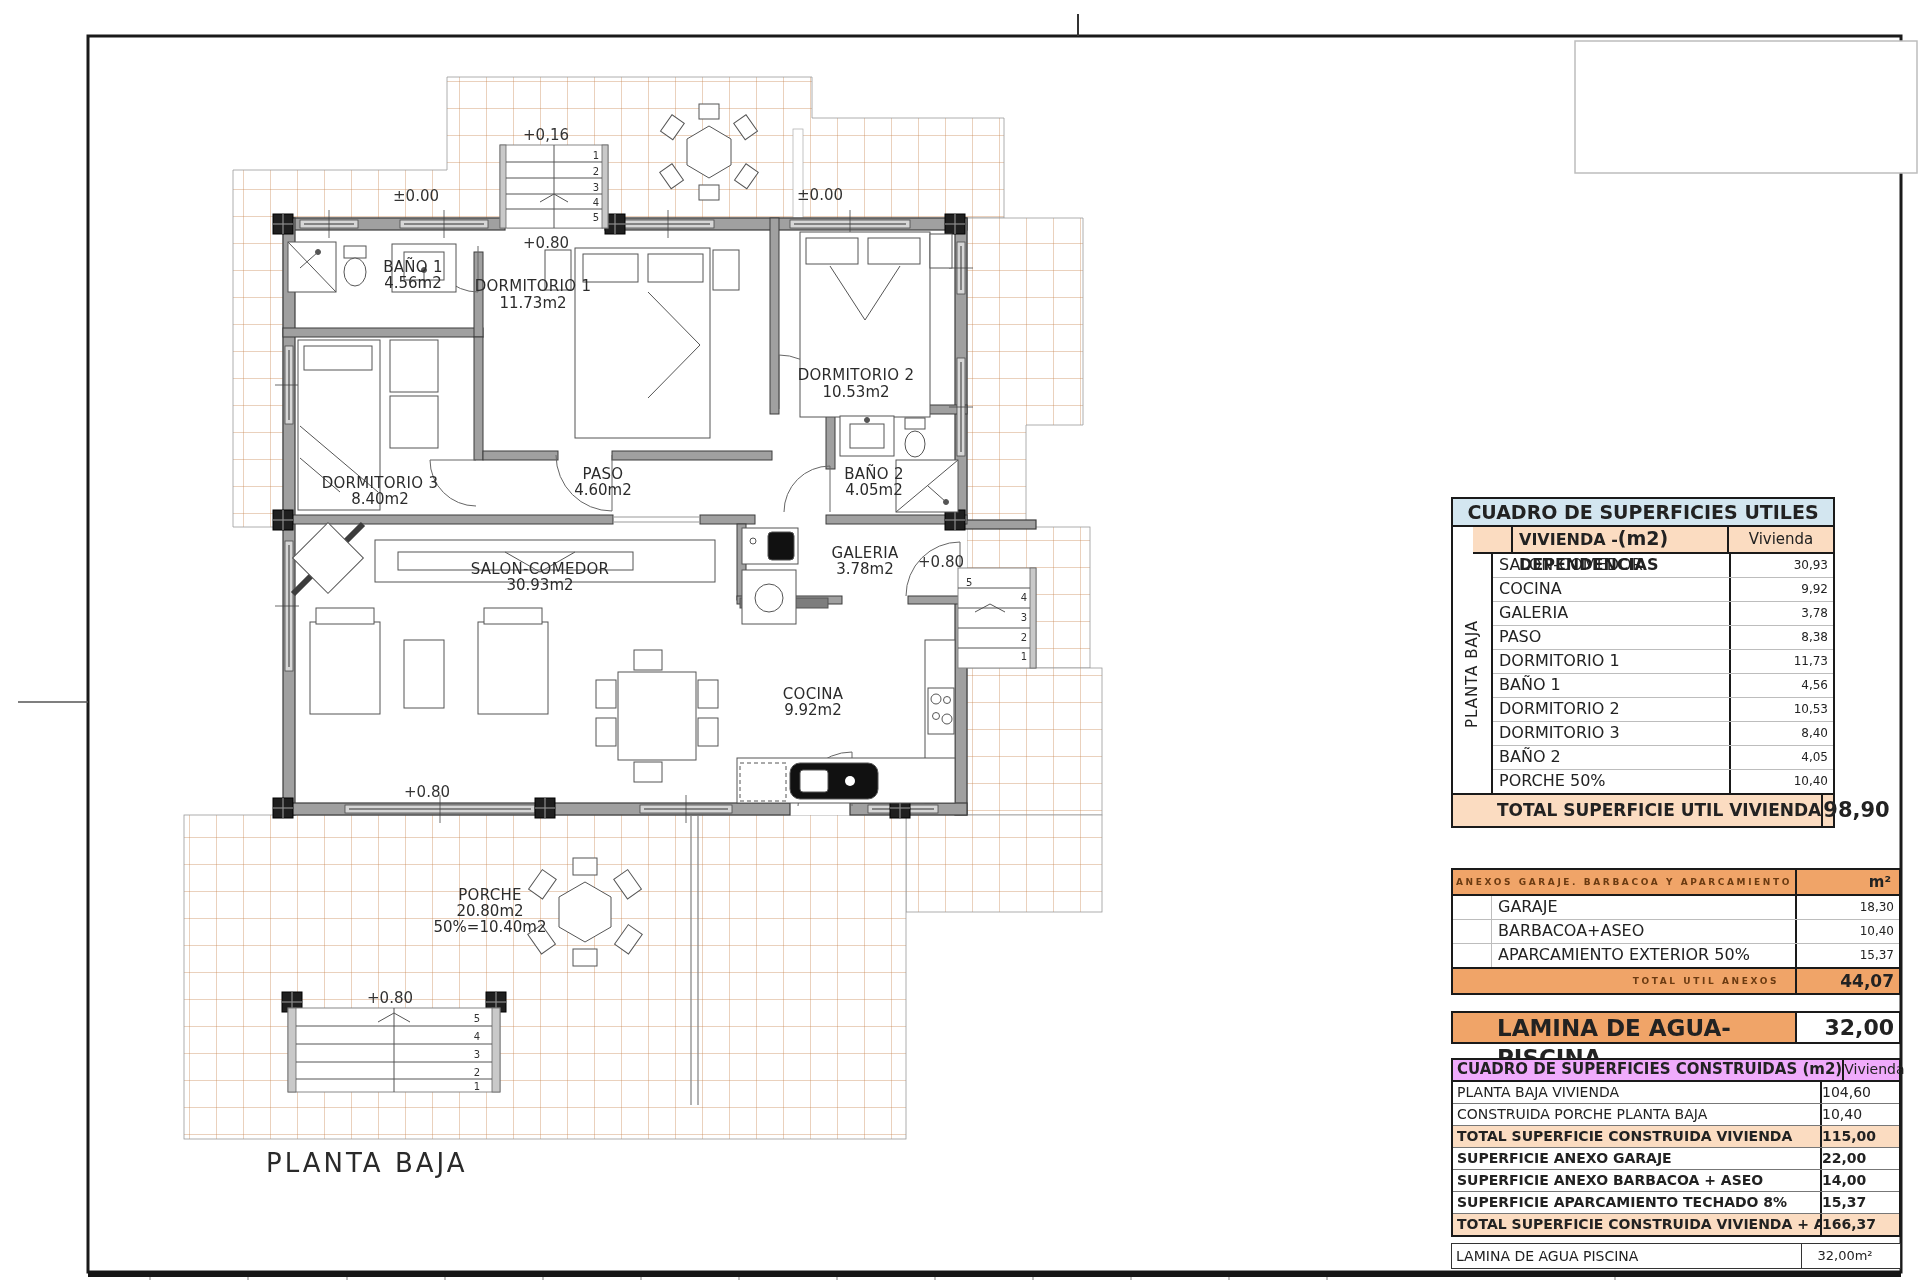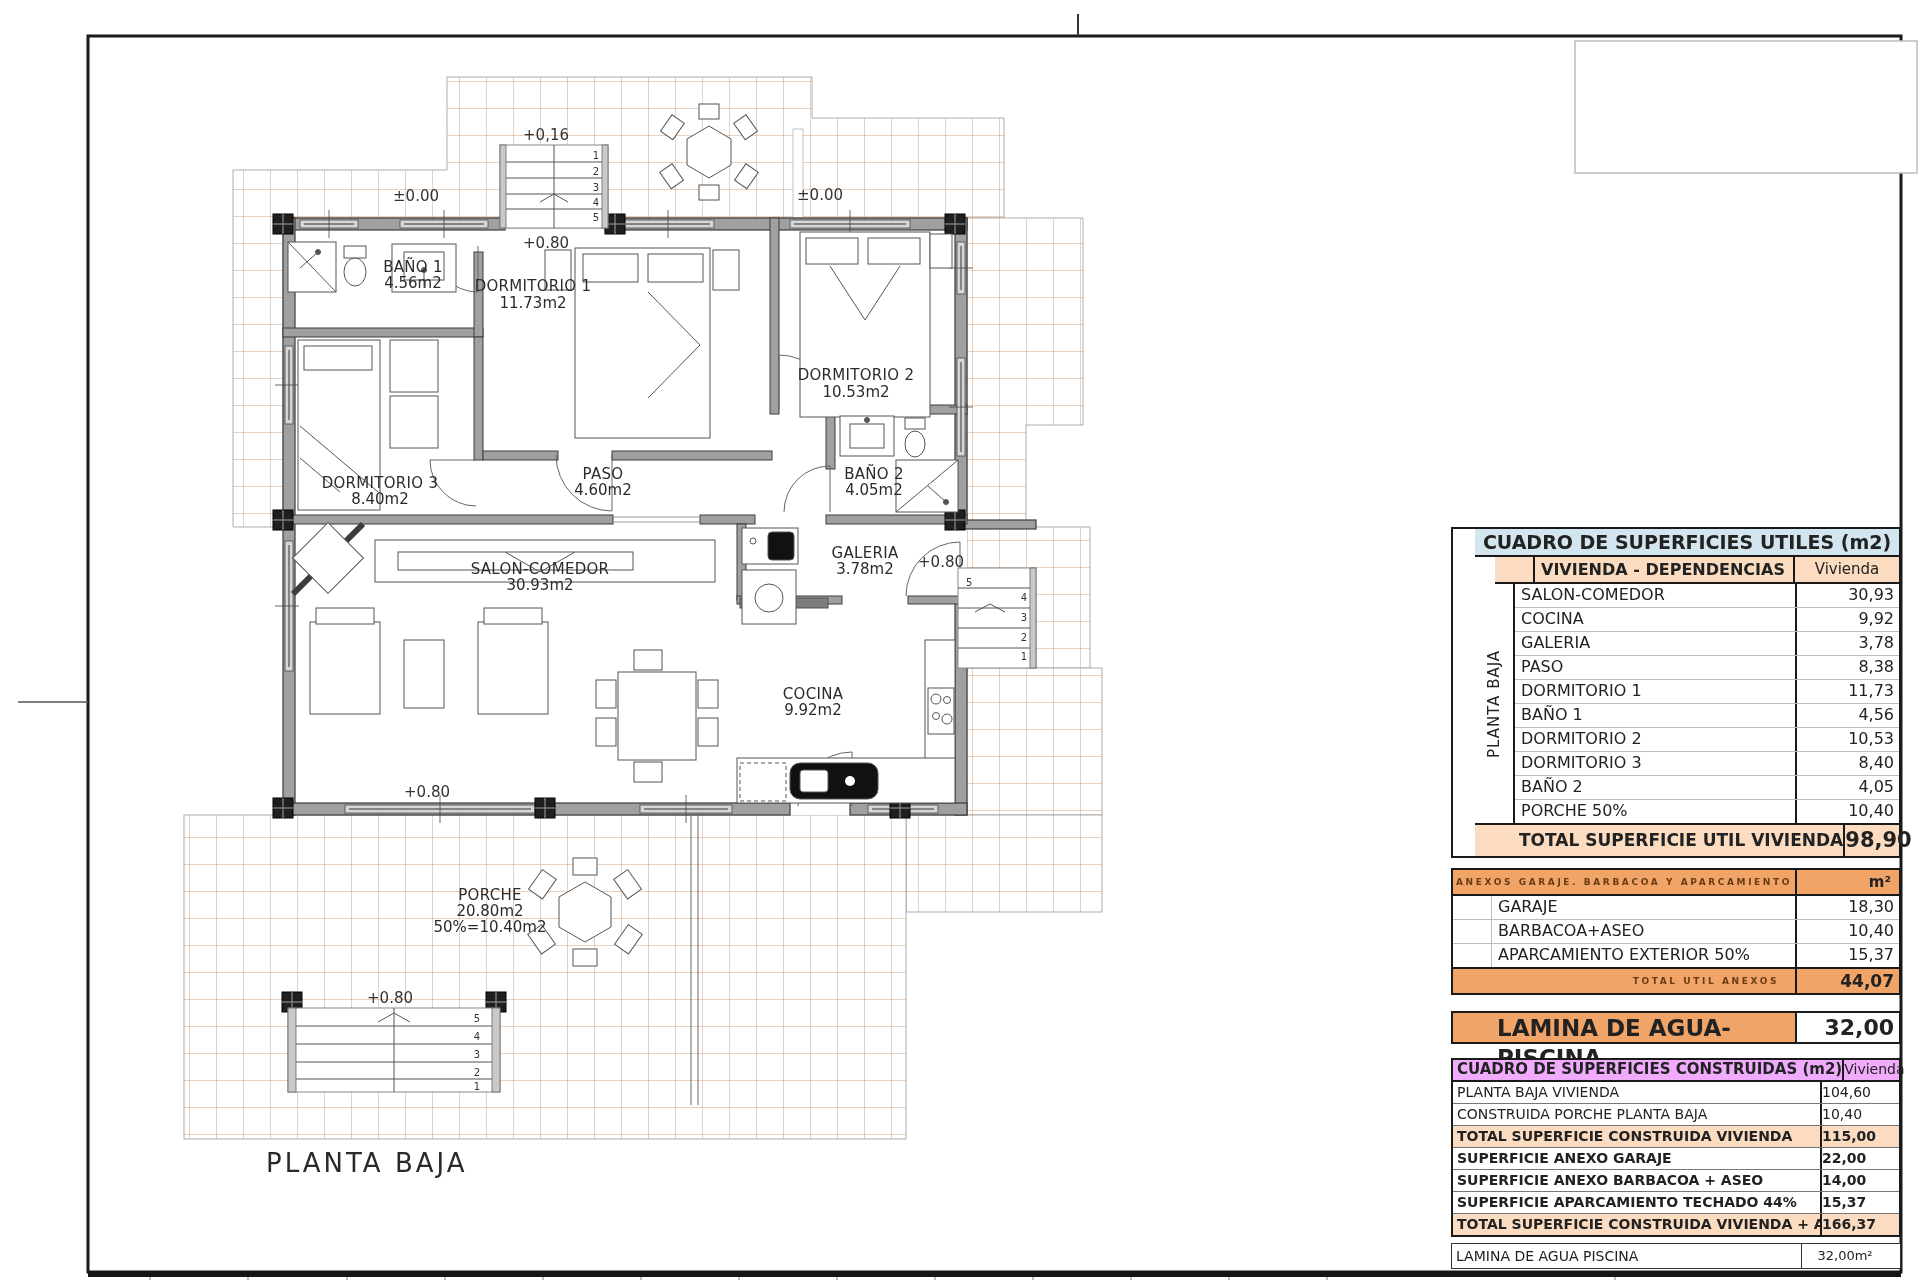--- a/index.html
+++ b/index.html
@@ -9,37 +9,37 @@
   svg text{font-family:"DejaVu Sans",sans-serif;fill:#2b2b2b;}
   .roomname{font-size:15px;letter-spacing:.3px;}
   .roomarea{font-size:15px;}
   .lvl{font-size:15px;fill:#333;}
   .stairnum{font-size:10px;fill:#333;}
   .plantitle{font-size:26px;letter-spacing:3px;fill:#2a2a2a;}
 
   
   .tbl{position:absolute;box-sizing:border-box;border:2px solid #1a1a1a;background:#fff;}
   .flexr{display:flex;}
-  .utiles{left:1451px;top:527px;width:450px;padding-left:22px;}
+  .utiles{left:1451px;top:497px;width:384px;}
   .t-title{height:26px;line-height:26px;text-align:center;font-weight:bold;font-size:19px;
            background:#d3e6f0;border-bottom:2px solid #1a1a1a;}
   .t-sub{display:flex;height:25px;border-bottom:2px solid #1a1a1a;background:#fbdcc1;margin-left:20px;}
   .t-sub .strip{width:38px;border-right:2px solid #1a1a1a;}
   .t-sub .lbl{flex:1;font-weight:bold;font-size:16px;line-height:25px;padding-left:6px;}
   .t-sub .val{width:104px;border-left:2px solid #1a1a1a;text-align:center;font-size:15px;line-height:25px;}
   .t-body{display:flex;}
   .vstrip{width:38px;border-right:2px solid #1a1a1a;position:relative;}
   .vstrip span{position:absolute;left:50%;top:50%;transform:translate(-50%,-50%) rotate(-90deg);
                font-size:15px;letter-spacing:1px;white-space:nowrap;}
   .rows{flex:1;display:flex;flex-direction:column;}
   .r{display:flex;height:23px;border-bottom:1px solid #bdbdbd;}
   .rows .r:last-child{border-bottom:none;}
   .rl{flex:1;font-size:16px;padding-left:6px;line-height:22px;white-space:nowrap;overflow:hidden;}
   .rv{width:104px;border-left:2px solid #1a1a1a;text-align:right;padding-right:5px;
-      font-size:16px;line-height:22px;box-sizing:border-box;}
+      font-size:12px;line-height:22px;box-sizing:border-box;}
   .t-total{display:flex;height:31px;background:#fbdcc1;border-top:2px solid #1a1a1a;}
   .t-total .tl{flex:1;font-weight:bold;font-size:17px;padding-left:44px;line-height:30px;white-space:nowrap;}
   .t-total .tv{width:104px;border-left:2px solid #1a1a1a;text-align:right;padding-right:5px;
                font-weight:bold;font-size:21px;line-height:30px;box-sizing:border-box;}
 
   .anexos{left:1451px;top:868px;width:450px;}
   .anx-head{display:flex;height:24px;background:#f0a468;border-bottom:2px solid #1a1a1a;}
   .anx-head .lbl{flex:1;font-size:9px;font-weight:bold;letter-spacing:2.6px;line-height:24px;
                  text-align:center;color:#6b3b12;white-space:nowrap;overflow:hidden;}
   .anx-head .val{width:104px;border-left:2px solid #1a1a1a;font-weight:bold;font-size:15px;
@@ -574,21 +574,21 @@
     </div>
   <div class="cr bold">
       <span class="rl">SUPERFICIE ANEXO GARAJE</span>
       <span class="rv">22,00</span>
     </div>
   <div class="cr bold">
       <span class="rl">SUPERFICIE ANEXO BARBACOA + ASEO</span>
       <span class="rv">14,00</span>
     </div>
   <div class="cr bold">
-      <span class="rl">SUPERFICIE APARCAMIENTO TECHADO 44%</span>
+      <span class="rl">SUPERFICIE APARCAMIENTO TECHADO 8%</span>
       <span class="rv">15,37</span>
     </div>
   <div class="cr total">
       <span class="rl">TOTAL SUPERFICIE CONSTRUIDA VIVIENDA + ANEXOS</span>
       <span class="rv">166,37</span>
     </div>
 </div>
 
 <div class="tbl pc">
   <div class="tl">LAMINA DE AGUA PISCINA</div>

